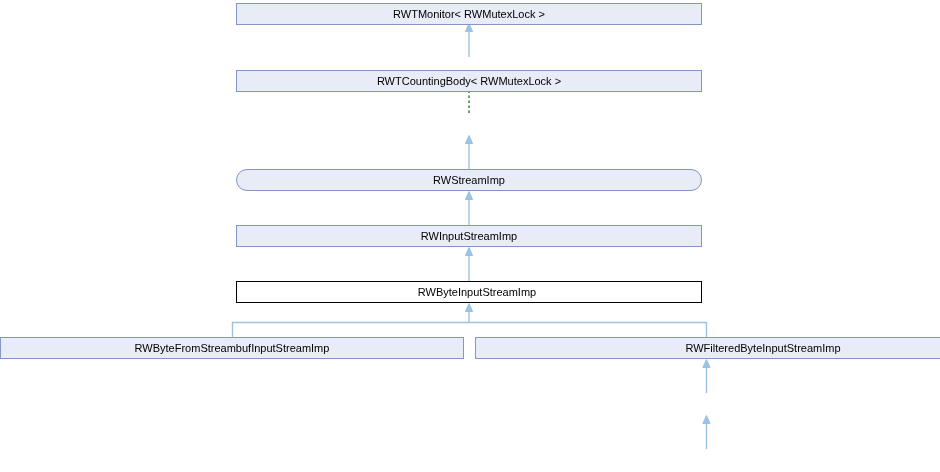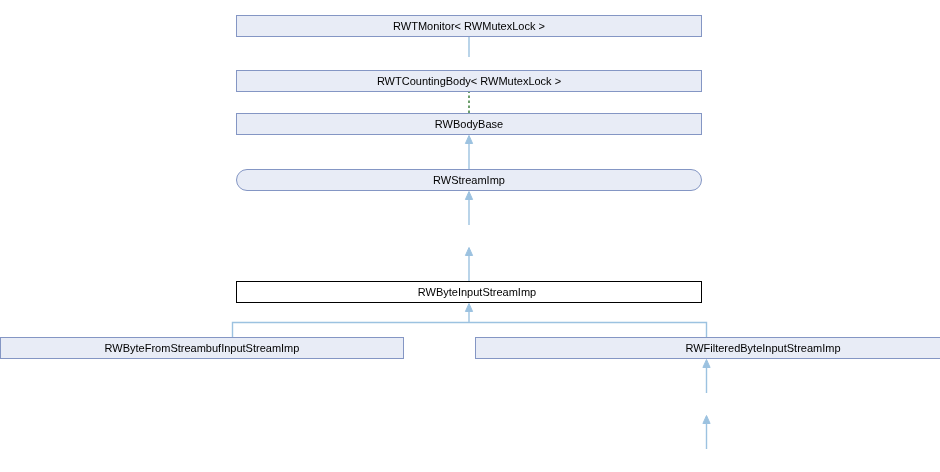--- a/index.html
+++ b/index.html
@@ -35,30 +35,30 @@
     overflow: hidden;
     cursor: pointer;
   }
   .node--current {
     border: 1px solid #000000;
     background: #ffffff;
     cursor: default;
   }
   
   .col-main  { left: 236px; width: 466px; }
-  .row-0 { top: 15px;   }
+  .row-0 { top: 3px;   }
   .row-1 { top: 70px;  }
   .row-2 { top: 113px; }
   .row-3 { top: 169px; border-radius: 11px; }
   .row-4 { top: 225px; }
   .row-5 { top: 281px; padding-left: 16px; }
   .row-6 { top: 337px; }
   .row-7 { top: 393px; }
   .row-8 { top: 449px; }
-  .col-left  { left: 0px;   width: 404px; }
+  .col-left  { left: 0px;   width: 464px; }
   .col-right { left: 475px; width: 540px; padding-left: 36px; }
 </style>
 </head>
 <body>
 
 <div id="canvas">
 
   <svg id="edges" width="940" height="472" viewBox="0 0 940 472">
 
     <g stroke="#9cc2e0" fill="#9cc2e0">
@@ -100,24 +100,24 @@
     <g stroke="#9cc2e0" fill="#9cc2e0">
       <line x1="706.5" y1="449" x2="706.5" y2="422" stroke-width="1.4"></line>
       <polygon points="706.5,415.5 702.9,423.5 710.1,423.5" stroke-width="1"></polygon>
     </g>
   </svg>
 
   <div class="node col-main row-0">RWTMonitor&lt; RWMutexLock &gt;</div>
 
   <div class="node col-main row-1">RWTCountingBody&lt; RWMutexLock &gt;</div>
 
-  <div class="node col-main row-2">RWBodyBase</div>
 
   <div class="node col-main row-3">RWStreamImp</div>
 
+  <div class="node col-main row-4">RWInputStreamImp</div>
 
   <div class="node node--current col-main row-5">RWByteInputStreamImp</div>
 
   <div class="node col-left row-6">RWByteFromStreambufInputStreamImp</div>
 
   <div class="node col-right row-6">RWFilteredByteInputStreamImp</div>
 
 
 
 </div>

